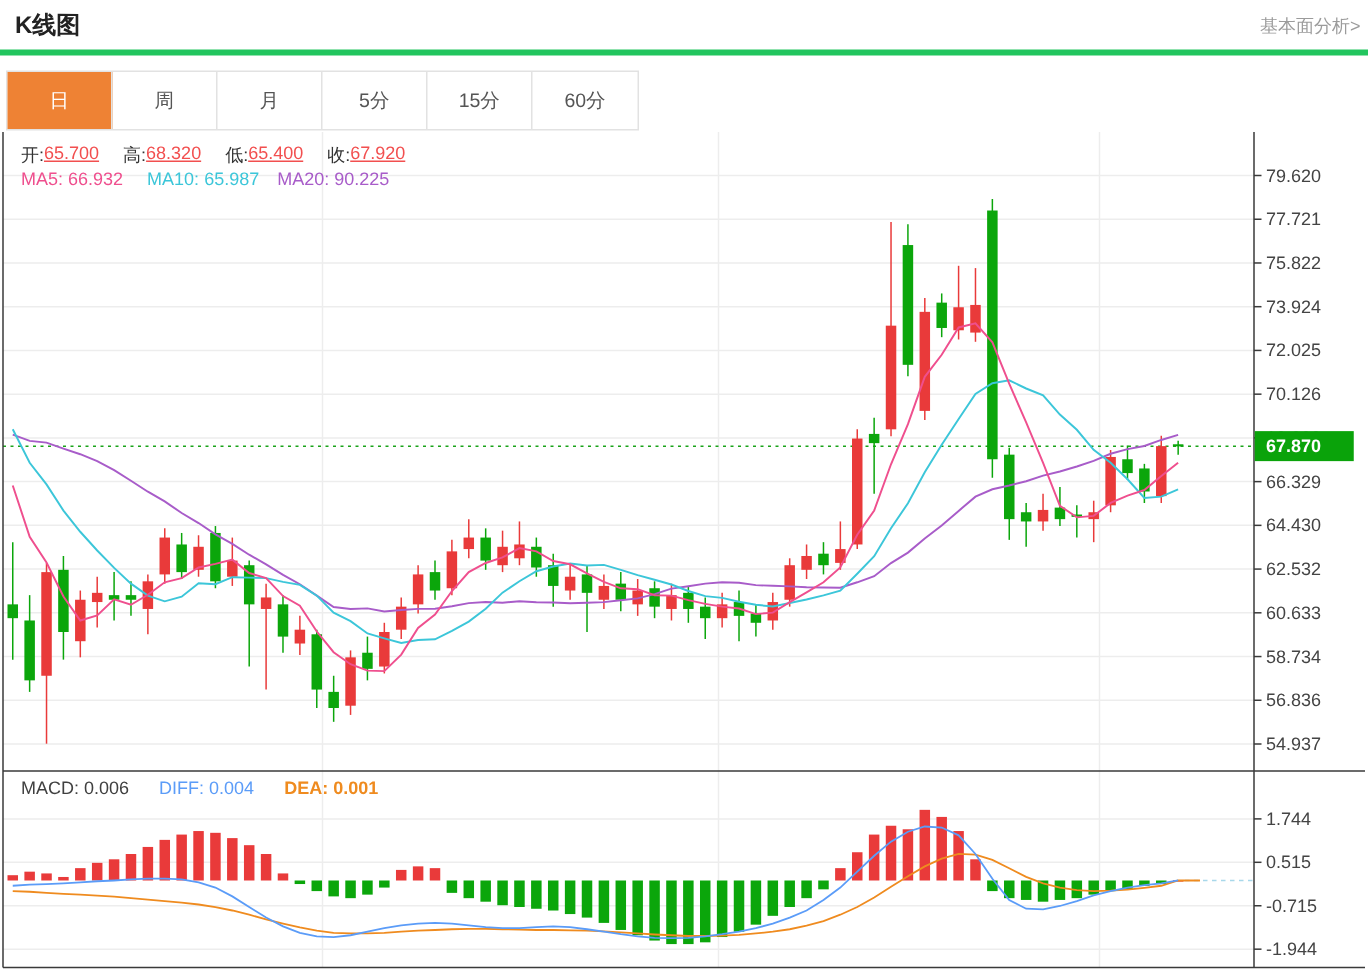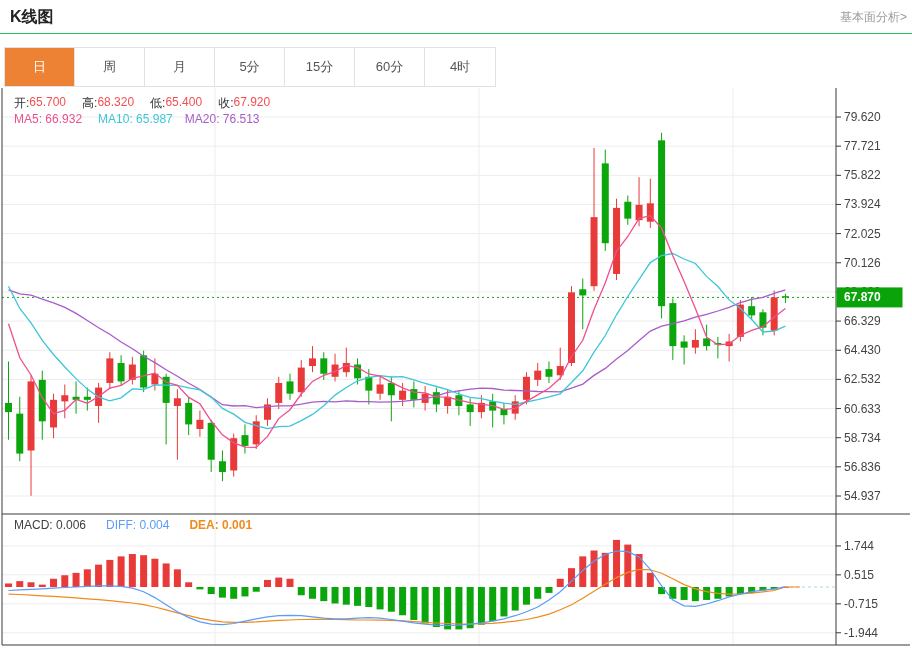--- a/index.html
+++ b/index.html
@@ -1,31 +1,31 @@
 <!DOCTYPE html>
 <html><head>
 <meta charset="utf-8">
 <style>
   html,body{margin:0;padding:0;background:#fff;}
   body{width:912px;height:648px;font-family:"Liberation Sans","DejaVu Sans",sans-serif;position:relative;overflow:hidden;}
   .page{position:relative;width:912px;height:648px;background:#fff;}
-  .header{position:absolute;top:0;left:0;right:0;height:33px;border-bottom:1px solid #22c55e;}
+  .header{position:absolute;top:0;left:0;right:0;height:33px;border-bottom:4px solid #22c55e;}
   .title{position:absolute;left:10px;top:7px;font-size:16px;font-weight:bold;color:#222;}
   .fund-link{position:absolute;right:5px;top:9px;font-size:12px;color:#9b9b9b;cursor:pointer;text-decoration:none;}
   .tabbar{position:absolute;left:4px;top:47px;display:flex;border:1px solid #e2e2e2;background:#fff;z-index:6;}
   .tab{width:70px;height:38px;line-height:38px;text-align:center;font-size:13px;color:#555;border-right:1px solid #e2e2e2;cursor:pointer;box-sizing:border-box;}
   .tab:last-child{border-right:none;}
   .tab.active{background:#ee8234;color:#fff;}
   svg.chart{position:absolute;left:0;top:0;}
   .legend{position:absolute;font-size:12px;display:flex;z-index:5;pointer-events:none;white-space:nowrap;}
   #ohlc{left:14px;top:95px;}
   #ma{left:14px;top:112px;}
   #macdlg{left:14px;top:518px;}
   .lb{color:#333;}
-  .vred{color:#f24f4f;margin-right:16px;}
+  .vred{color:#f24f4f;margin-right:16px;text-decoration:underline;}
   .c-ma5{color:#ef4f8e;margin-right:16px;}
   .c-ma10{color:#3cc6d9;margin-right:12px;}
   .c-ma20{color:#a85cc9;}
   .c-macd{color:#404040;margin-right:20px;}
   .c-diff{color:#5b9cf8;margin-right:20px;text-align:right;}
   .c-dea{color:#ef8b1f;font-weight:bold;}
 </style>
 </head>
 <body>
 
@@ -35,21 +35,20 @@
     <a class="fund-link">基本面分析&gt;</a>
   </div>
 
   <div class="tabbar" id="tabbar">
       <div class="tab active">日</div>
       <div class="tab">周</div>
       <div class="tab">月</div>
       <div class="tab">5分</div>
       <div class="tab">15分</div>
       <div class="tab">60分</div>
-      <div class="tab">4时</div>
     </div>
 
   <svg class="chart" id="chartsvg" width="912" height="648">
       <g>
         <line x1="2" y1="117" x2="836" y2="117" stroke="#ededed" stroke-width="1"></line>
         <line x1="2" y1="146.1585706761739" x2="836" y2="146.1585706761739" stroke="#ededed" stroke-width="1"></line>
         <line x1="2" y1="175.3171413523478" x2="836" y2="175.3171413523478" stroke="#ededed" stroke-width="1"></line>
         <line x1="2" y1="204.46035733095647" x2="836" y2="204.46035733095647" stroke="#ededed" stroke-width="1"></line>
         <line x1="2" y1="233.61892800713036" x2="836" y2="233.61892800713036" stroke="#ededed" stroke-width="1"></line>
         <line x1="2" y1="262.77749868330426" x2="836" y2="262.77749868330426" stroke="#ededed" stroke-width="1"></line>
@@ -349,21 +348,21 @@
     <span class="vred">68.320</span>
     <span class="lb">低:</span>
     <span class="vred">65.400</span>
     <span class="lb">收:</span>
     <span class="vred">67.920</span>
   </div>
 
   <div class="legend" id="ma">
     <span class="c-ma5"><span>MA5:</span>&nbsp;<span>66.932</span></span>
     <span class="c-ma10"><span>MA10:</span>&nbsp;<span>65.987</span></span>
-    <span class="c-ma20"><span>MA20:</span>&nbsp;<span>76.513</span></span>
+    <span class="c-ma20"><span>MA20:</span>&nbsp;<span>90.225</span></span>
   </div>
 
   <div class="legend" id="macdlg">
     <span class="c-macd"><span>MACD:</span>&nbsp;<span>0.006</span></span>
     <span class="c-diff"><span>DIFF:</span>&nbsp;<span>0.004</span></span>
     <span class="c-dea"><span>DEA:</span>&nbsp;<span>0.001</span></span>
   </div>
 </div>
 
 </body></html>

